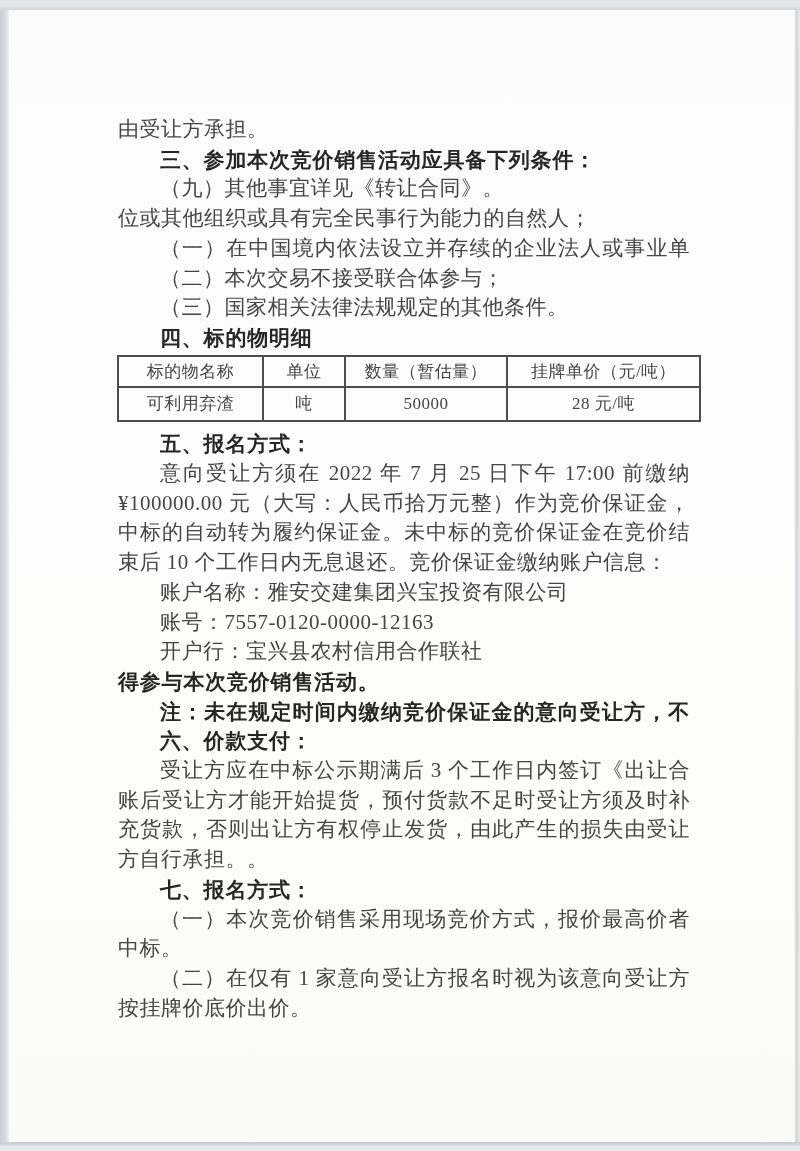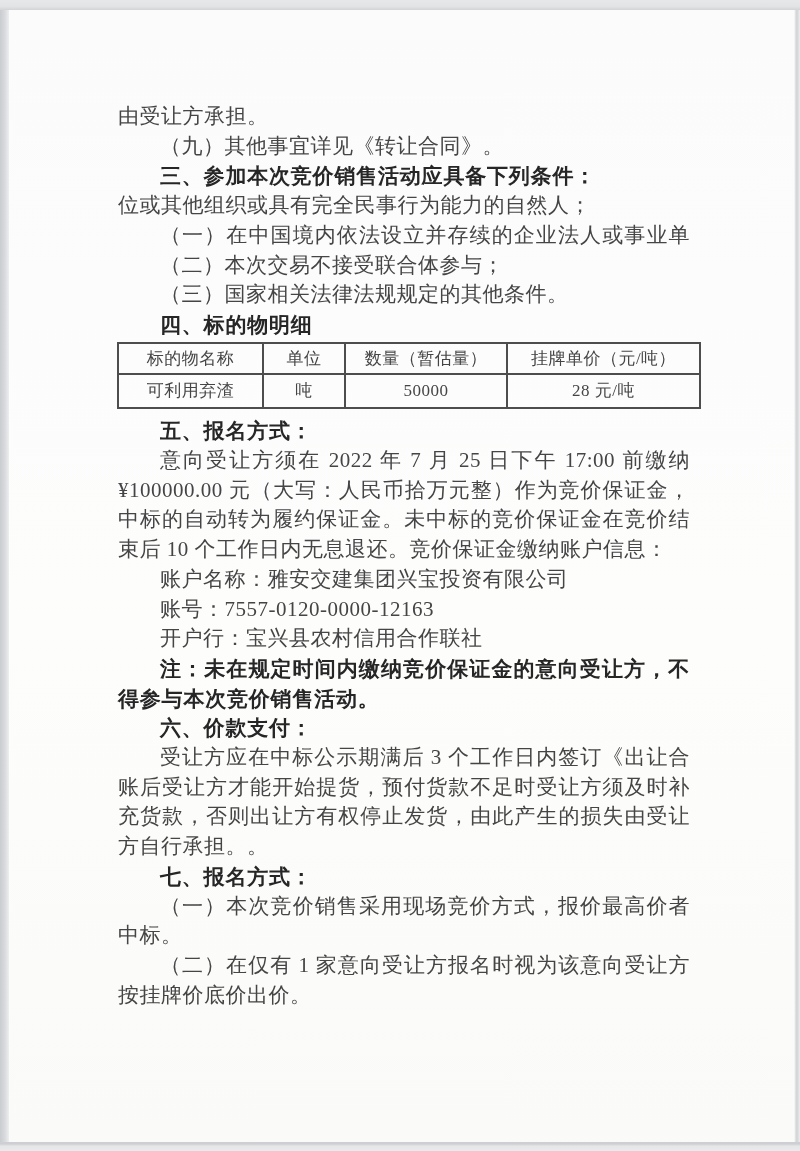--- a/index.html
+++ b/index.html
@@ -16,21 +16,21 @@
   .edge-top{position:absolute;top:0;left:0;right:0;height:10px;
     background:linear-gradient(180deg,#e7e8ea 0%,#e2e3e5 65%,#d2d4d6 100%);}
   .edge-left{position:absolute;top:10px;bottom:9px;left:0;width:9px;
     background:linear-gradient(90deg,#c9ccd0 0%,#d8dadd 55%,#eceef0 100%);}
   .edge-right{position:absolute;top:10px;bottom:9px;right:0;width:6px;
     background:linear-gradient(90deg,#fdfdfd 0%,#d4d6d8 35%,#d4d6d8 55%,#ededee 100%);}
   .edge-bottom{position:absolute;bottom:0;left:0;right:0;height:9px;
     background:linear-gradient(180deg,#cdcfd2 0%,#cdcfd2 22%,#e5e6e8 45%,#e9eaec 100%);}
 
   .content{
-    position:absolute;left:118px;top:102px;width:572px;
+    position:absolute;left:118px;top:115px;width:572px;
     font-size:21px;line-height:29.7px;color:#454545;
     letter-spacing:0.5px;
   }
   .ln{white-space:nowrap;}
   .ind{text-indent:2em;}
   .jf{white-space:normal;text-align:justify;text-align-last:justify;}
   .b{font-family:"Liberation Sans","DejaVu Sans",sans-serif;font-weight:700;color:#262626;letter-spacing:0.8px;}
 
   table.subject{
     border-collapse:collapse;table-layout:fixed;
@@ -48,22 +48,22 @@
   .c0{width:143px;} .c1{width:80px;border-radius:11px;} .c2{width:160px;} .c3{width:191px;border-radius:7px;}
 </style>
 </head>
 <body>
 
 <div class="photo">
 
   <div class="content">
 
     <div class="ln">由受让方承担。</div>
+    <div class="ln ind b">三、参加本次竞价销售活动应具备下列条件：</div>
     <div class="ln ind">（九）其他事宜详见《转让合同》。</div>
-    <div class="ln ind b">三、参加本次竞价销售活动应具备下列条件：</div>
     <div class="ln">位或其他组织或具有完全民事行为能力的自然人；</div>
     <div class="ln ind jf">（一）在中国境内依法设立并存续的企业法人或事业单</div>
     <div class="ln ind">（二）本次交易不接受联合体参与；</div>
     <div class="ln ind">（三）国家相关法律法规规定的其他条件。</div>
     <div class="ln ind b">四、标的物明细</div>
 
     <table class="subject">
       <tbody>
           <tr>
         <th class="c0">标的物名称</th>
@@ -81,22 +81,22 @@
       </table>
 
     <div class="ln ind b">五、报名方式：</div>
     <div class="ln ind jf">意向受让方须在 2022 年 7 月 25 日下午 17:00 前缴纳</div>
     <div class="ln jf">¥100000.00 元（大写：人民币拾万元整）作为竞价保证金，</div>
     <div class="ln jf">中标的自动转为履约保证金。未中标的竞价保证金在竞价结</div>
     <div class="ln">束后 10 个工作日内无息退还。竞价保证金缴纳账户信息：</div>
     <div class="ln ind">账户名称：雅安交建集团兴宝投资有限公司</div>
     <div class="ln ind">账号：7557-0120-0000-12163</div>
     <div class="ln ind">开户行：宝兴县农村信用合作联社</div>
+    <div class="ln b">得参与本次竞价销售活动。</div>
     <div class="ln ind b jf">注：未在规定时间内缴纳竞价保证金的意向受让方，不</div>
-    <div class="ln b">得参与本次竞价销售活动。</div>
     <div class="ln ind b">六、价款支付：</div>
     <div class="ln ind jf">受让方应在中标公示期满后 3 个工作日内签订《出让合</div>
     <div class="ln jf">账后受让方才能开始提货，预付货款不足时受让方须及时补</div>
     <div class="ln jf">充货款，否则出让方有权停止发货，由此产生的损失由受让</div>
     <div class="ln">方自行承担。。</div>
     <div class="ln ind b">七、报名方式：</div>
     <div class="ln ind jf">（一）本次竞价销售采用现场竞价方式，报价最高价者</div>
     <div class="ln">中标。</div>
     <div class="ln ind jf">（二）在仅有 1 家意向受让方报名时视为该意向受让方</div>
     <div class="ln">按挂牌价底价出价。</div>

